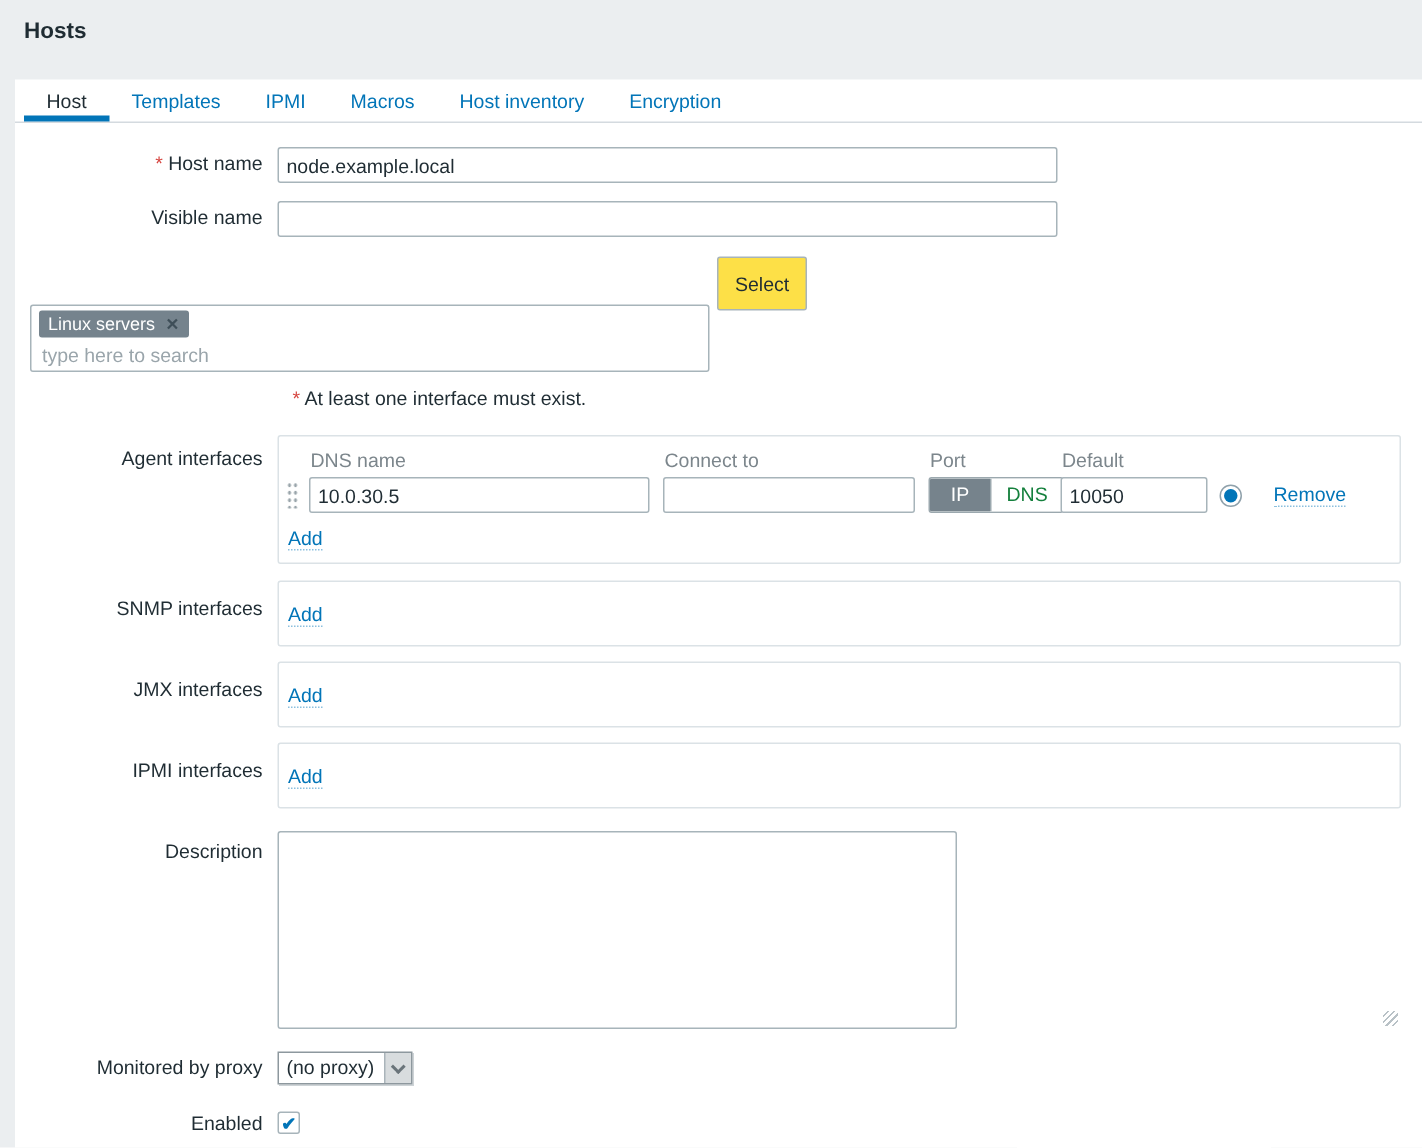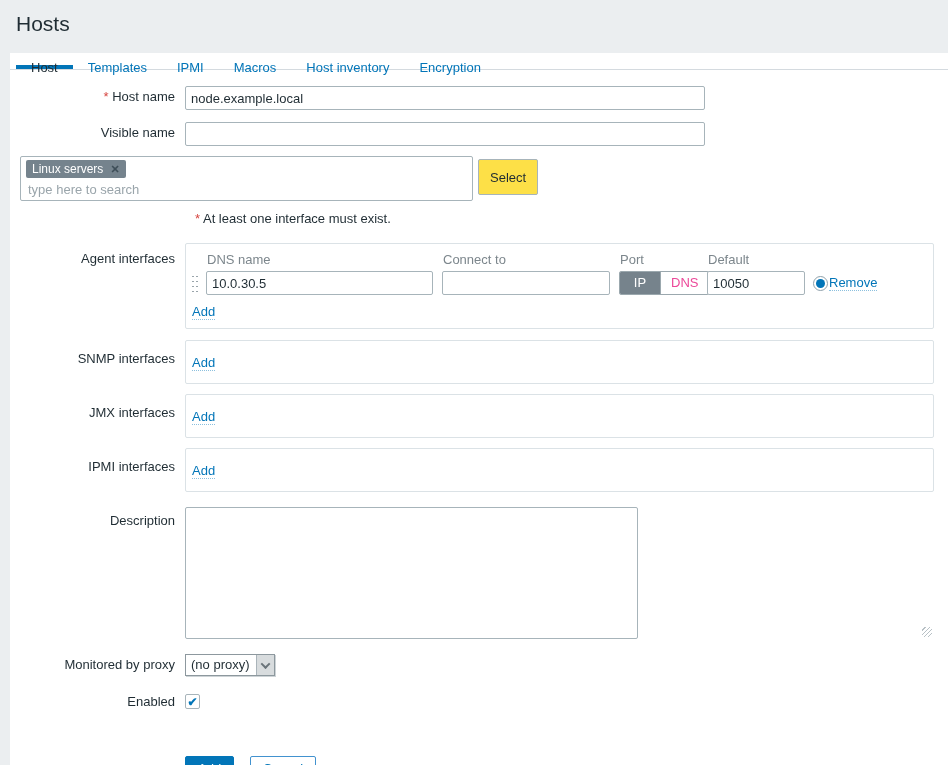--- a/index.html
+++ b/index.html
@@ -5,39 +5,39 @@
   * { margin:0; padding:0; box-sizing:border-box; }
   html,body { width:948px; height:765px; }
   body {
     background:#ebeef0;
     font-family:"Liberation Sans", sans-serif;
     font-size:13px;
     color:#1f2c33;
   }
   
   .page-header { height:53px; padding:12px 0 0 16px; }
-  .page-header h1 { font-size:21px; font-weight:400; color:#1f2c33; }
+  .page-header h1 { font-size:15px; font-weight:700; color:#1f2c33; }
 
   
   .panel {
     margin-left:10px;
     background:#ffffff;
     min-height:712px;
   }
 
   
   .tabs {
     display:flex;
     padding-left:6px;
     border-bottom:1px solid #d4dadf;
   }
   .tab {
     padding:6px 15px 0 15px;
     line-height:18px;
-    height:16px;
+    height:28px;
     color:#0275b8;
     cursor:pointer;
     border-bottom:4px solid transparent;
   }
   .tab.active {
     color:#1f2c33;
     border-bottom-color:#0275b8;
   }
 
   
@@ -66,21 +66,21 @@
   }
   .w-full { width:520px; }
 
   .mb12{margin-bottom:12px;} .mb10{margin-bottom:10px;} .mb11{margin-bottom:11px;} .mb15{margin-bottom:15px;} .mb17{margin-bottom:17px;}
 
   
   .groups-wrap { display:flex; align-items:flex-start; }
   .multiselect {
     width:453px; height:45px;
     border:1px solid #a7b4ba; border-radius:2px;
-    background:#fff; padding:3px 5px;
+    background:#fff; padding:3px 5px;margin-top:35px;
   }
   .chip {
     display:inline-flex; align-items:center;
     background:#75838d; color:#fff;
     border-radius:2px;
     height:18px; padding:0 6px;
     font-size:12px;
   }
   .chip .x { margin-left:7px; cursor:pointer; font-weight:bold; color:#3e4e58; font-size:11px; }
   .chip .x::before { content:"✕"; }
@@ -108,25 +108,25 @@
     width:8px; height:18px;
     background-image:radial-gradient(circle, #9aa5ab 1px, transparent 1.1px);
     background-size:4px 5px;
     cursor:grab;
   }
   .ip-input { width:227px; }
   .dns-input { width:168px; }
   .port-input { width:98px; }
 
   .segmented { display:inline-flex; border:1px solid #9ba8ae; border-radius:2px; overflow:hidden; height:24px; }
-  .seg { padding:0 10px; line-height:22px; background:#fff; color:#ec4899; cursor:pointer; min-width:40px; text-align:center; }
+  .seg { padding:0 10px; line-height:22px; background:#fff; color:#15803d; cursor:pointer; min-width:40px; text-align:center; }
   .seg.sel { background:#76838c; color:#fff; }
   .seg + .seg { border-left:1px solid #9ba8ae; }
 
-  .default-cell { display:flex; align-items:center; gap:1px; }
+  .default-cell { display:flex; align-items:center; gap:21px; }
   .radio {
     width:15px; height:15px; border-radius:50%;
     border:1px solid #8fa1ab; background:#fff;
     display:inline-flex; align-items:center; justify-content:center;
     cursor:pointer;
   }
   .radio.checked::after { content:""; width:9px; height:9px; border-radius:50%; background:#0275b8; }
 
   a.link {
     color:#0275b8; text-decoration:none;

